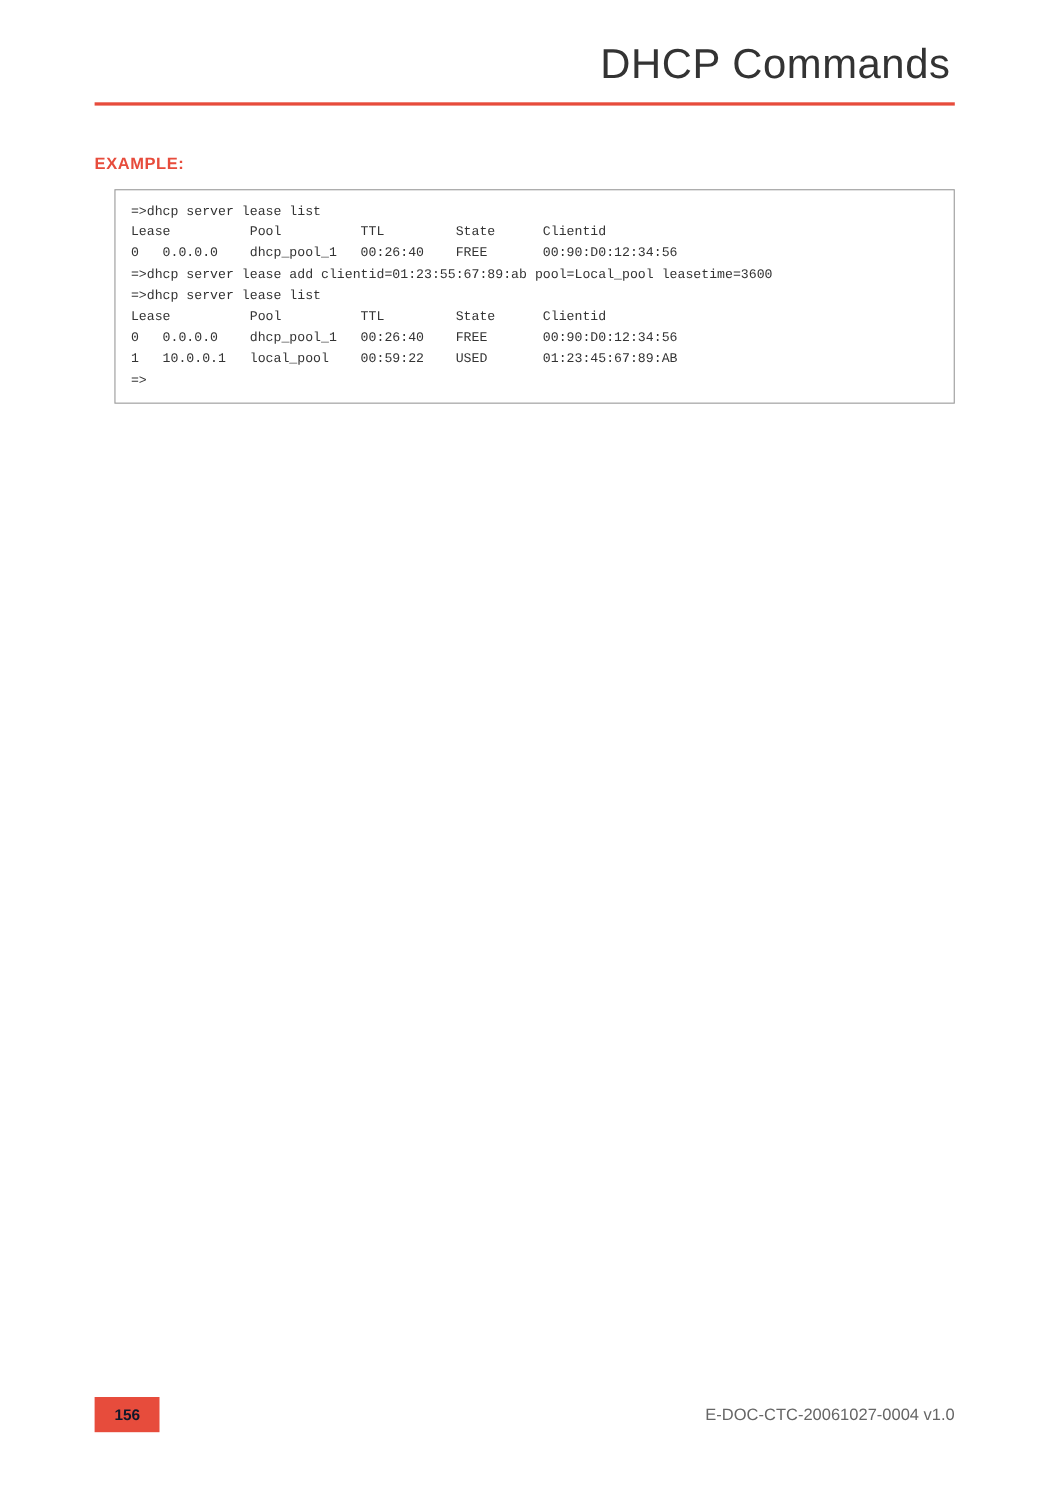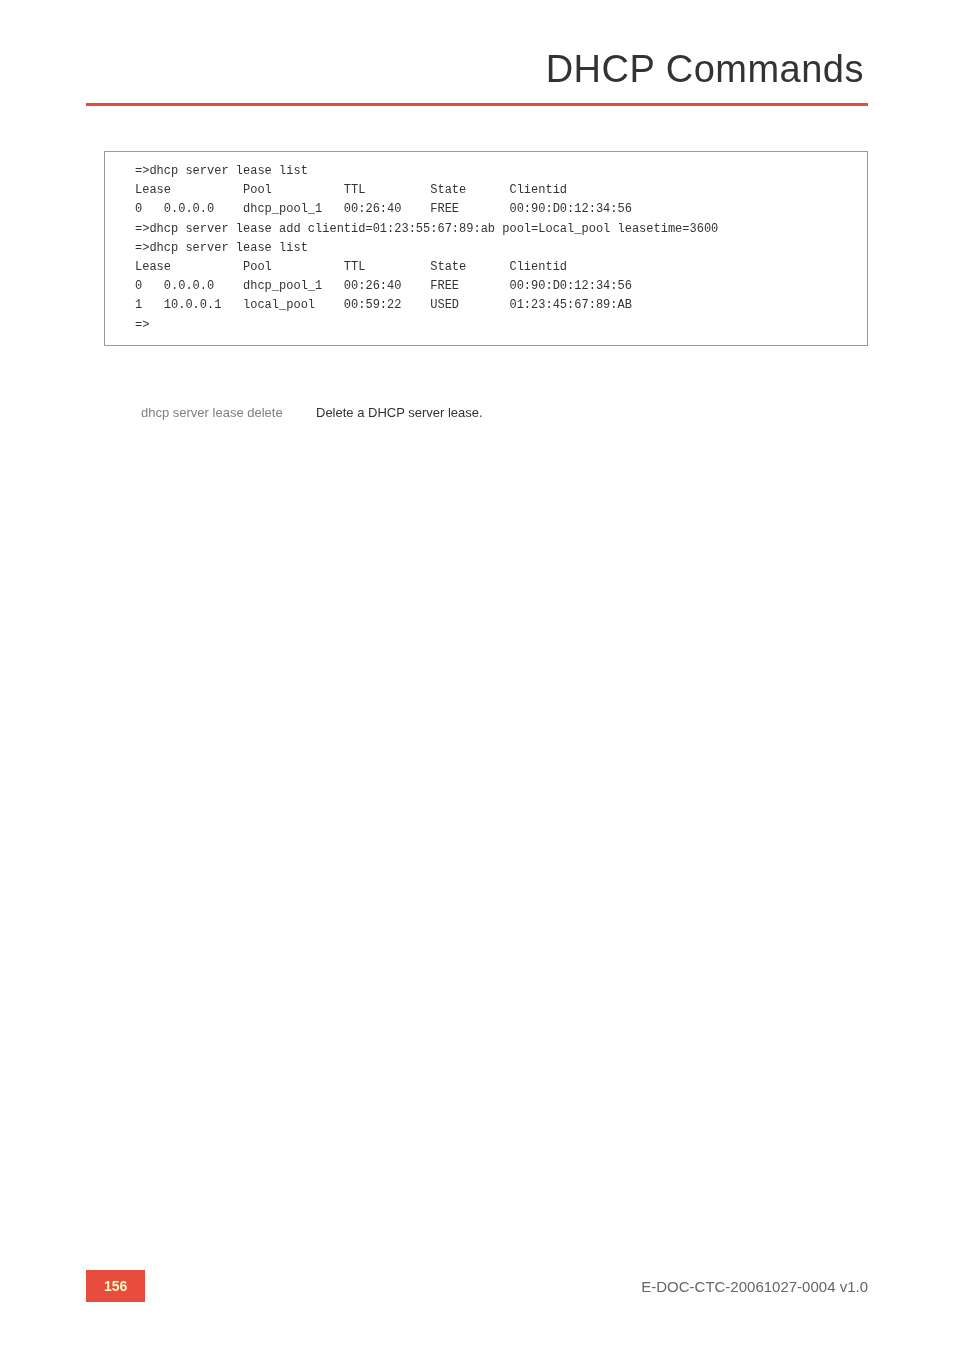--- a/index.html
+++ b/index.html
@@ -9,21 +9,21 @@
     }
     body {
       width: 954px;
       height: 1350px;
       background: #ffffff;
       font-family: Arial, Helvetica, sans-serif;
       position: relative;
     }
     .page-header {
       text-align: right;
-      padding: 48px 90px 12px 0;
+      padding: 38px 90px 12px 0;
     }
     .page-title {
       font-size: 38px;
       font-weight: 300;
       color: #333;
       letter-spacing: 0.5px;
     }
     .header-rule {
       margin: 0 86px 0 86px;
       height: 3px;
@@ -35,21 +35,21 @@
     }
     .section-heading {
       font-size: 15px;
       font-weight: bold;
       color: #e74c3c;
       letter-spacing: 0.5px;
       margin-bottom: 14px;
     }
     .code-box {
       border: 1px solid #999;
-      padding: 10px 30px;
+      padding: 10px 14px;
       margin-left: 18px;
       margin-bottom: 55px;
       font-family: "Courier New", Courier, monospace;
       font-size: 12px;
       line-height: 1.6;
       color: #333;
       white-space: pre;
       overflow: hidden;
     }
     .related-section {
@@ -77,59 +77,56 @@
       bottom: 48px;
       left: 0;
       right: 0;
       padding: 0 86px;
       display: flex;
       justify-content: space-between;
       align-items: center;
     }
     .page-num-box {
       background: #e74c3c;
-      color: #fef9c3;
+      color: #0f172a;
       font-weight: bold;
       font-size: 14px;
       padding: 8px 18px;
     }
     .doc-id {
       font-size: 15px;
       color: #666;
     }
   </style>
 </head>
 <body>
 
 <div class="page-header">
   <div class="page-title">DHCP Commands</div>
 </div>
 <hr class="header-rule">
 
 <div class="content">
 
   <div class="section">
+    <div class="section-heading">EXAMPLE:</div>
     <div class="code-box">=&gt;dhcp server lease list
 Lease          Pool          TTL         State      Clientid
 0   0.0.0.0    dhcp_pool_1   00:26:40    FREE       00:90:D0:12:34:56
 =&gt;dhcp server lease add clientid=01:23:55:67:89:ab pool=Local_pool leasetime=3600
 =&gt;dhcp server lease list
 Lease          Pool          TTL         State      Clientid
 0   0.0.0.0    dhcp_pool_1   00:26:40    FREE       00:90:D0:12:34:56
 1   10.0.0.1   local_pool    00:59:22    USED       01:23:45:67:89:AB
 =&gt;</div>
   </div>
 
   <div class="section related-section">
     <table class="related-table">
       <tbody>
-          <tr>
-        <td class="cmd">dhcp server lease delete</td>
-        <td class="desc">Delete a DHCP server lease.</td>
-      </tr>
     </tbody>
       </table>
   </div>
 
 </div>
 
 <div class="footer">
   <div class="page-num-box">156</div>
   <div class="doc-id">E-DOC-CTC-20061027-0004 v1.0</div>
 </div>

